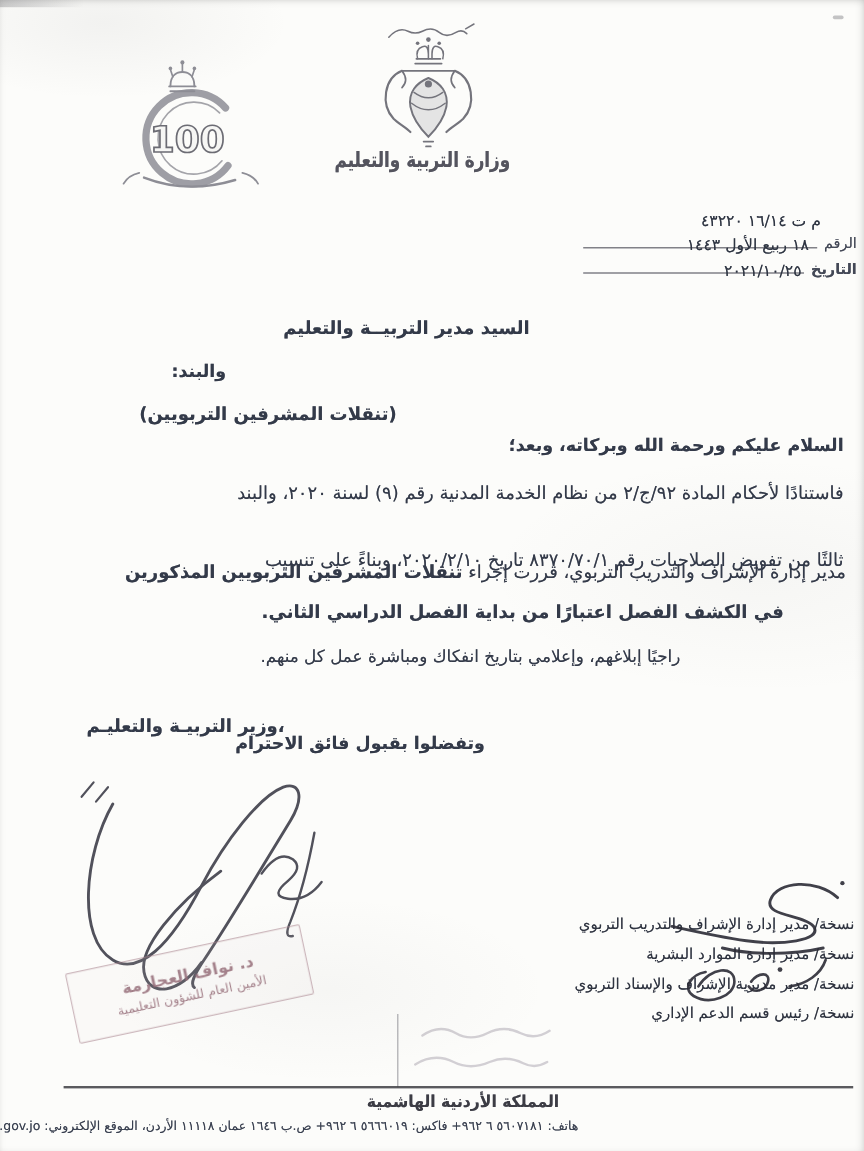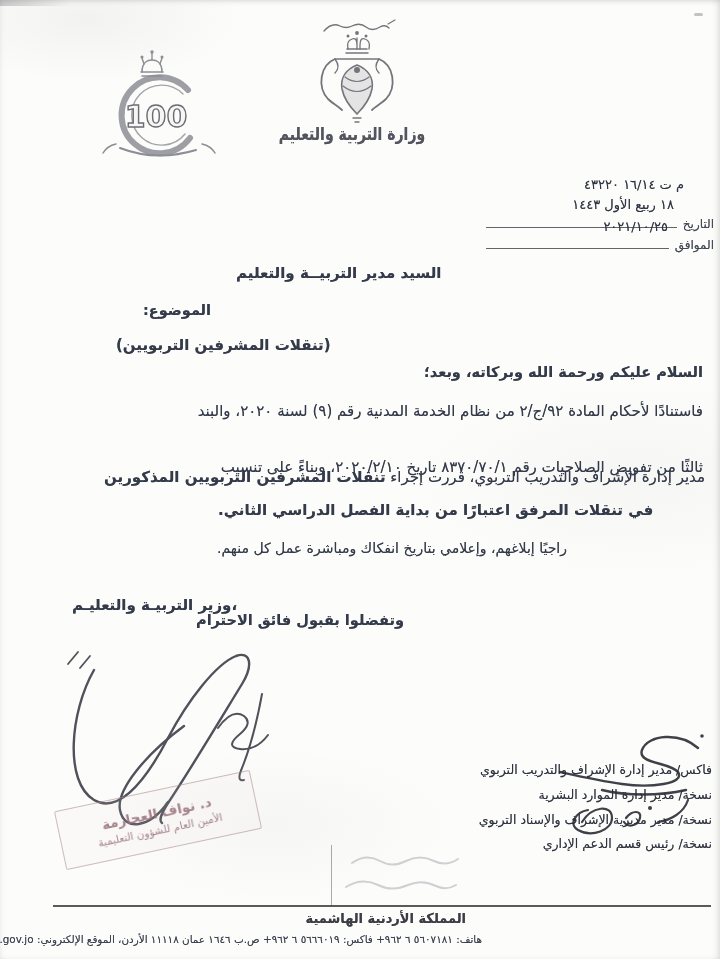--- a/index.html
+++ b/index.html
@@ -81,45 +81,45 @@
     <path d="M63,103 h8 M65,107 h4" stroke-width="1.4"></path>
   </svg>
 </div>
 
 <div class="abs calarmy calarmyx calarmy calarmyy calarmy" style="left:272px;top:126px;width:160px;">
 
   <div class="calarmy rtl ink" style="font-size:14px;font-weight:bold;color:#54545e;text-align:center;transform:scaleY(1.12);letter-spacing:-.3px;filter:blur(.2px);">وزارة التربية والتعليم</div>
 </div>
 
 <div class="abs ref">
-  <div class="ref-row" style="top:35px;">
-    <span class="ref-label ink">التاريخ</span>
+  <div class="ref-row" style="top:14px;">
+    <span class="ref-label ink">الرقم</span>
     <span class="ref-line"></span>
   </div>
-  <div class="ref-row" style="top:56px;">
-    <span class="ref-label ink">الموافق</span>
+  <div class="ref-row" style="top:35px;font-weight:bold;">
+    <span class="ref-label ink">التاريخ</span>
     <span class="ref-line"></span>
   </div>
   <div class="ref-val ink" style="top:1px;right:30px;">م ت ١٦/١٤ ٤٣٢٢٠</div>
   <div class="ref-val ink" style="top:21px;right:40px;">١٨ ربيع الأول ١٤٤٣</div>
   <div class="ref-val ink" style="top:43px;right:46px;">٢٠٢١/١٠/٢٥</div>
 </div>
 
 <div class="abs line rtl b ink" style="left:236px;top:264px;">السيد مدير التربيــة والتعليم</div>
 
-<div class="abs line rtl b ink" style="left:143px;top:302px;font-size:14.5px;">الموضوع:</div>
+<div class="abs line rtl b ink" style="left:143px;top:302px;font-size:14.5px;">والبند:</div>
 
 <div class="abs line rtl b ink" style="left:116px;top:336px;">(تنقلات المشرفين التربويين)</div>
 
 <div class="abs line rtl b ink" style="right:17px;top:364px;font-size:14.5px;">السلام عليكم ورحمة الله وبركاته، وبعد؛</div>
 
 <div class="abs line rtl ink" style="right:17px;top:402px;">فاستنادًا لأحكام المادة ٩٢/ج/٢ من نظام الخدمة المدنية رقم (٩) لسنة ٢٠٢٠، والبند</div>
 <div class="abs line rtl ink" style="right:17px;top:458px;">ثالثًا من تفويض الصلاحيات رقم ٨٣٧٠/٧٠/١ تاريخ ٢٠٢٠/٢/١٠، وبناءً على تنسيب</div>
 <div class="abs line rtl ink" style="right:15px;top:468px;margin-left:12px;"><span>مدير إدارة الإشراف والتدريب التربوي، قررت إجراء </span><b>تنقلات المشرفين التربويين المذكورين</b></div>
-<div class="abs line rtl b ink" style="left:218px;top:501px;">في تنقلات المرفق اعتبارًا من بداية الفصل الدراسي الثاني.</div>
+<div class="abs line rtl b ink" style="left:218px;top:501px;">في الكشف الفصل اعتبارًا من بداية الفصل الدراسي الثاني.</div>
 
 <div class="abs line rtl ink" style="left:217px;top:540px;font-size:14px;">راجيًا إبلاغهم، وإعلامي بتاريخ انفكاك ومباشرة عمل كل منهم.</div>
 
 <div class="abs line rtl b ink" style="left:196px;top:612px;font-size:14.5px;">وتفضلوا بقبول فائق الاحترام</div>
 
 <div class="abs line rtl b ink" style="left:72px;top:596px;">،وزير التربيـة والتعليـم</div>
 
 <div class="abs" style="left:50px;top:642px;">
   <svg width="310" height="192" viewBox="0 0 310 192" fill="none" stroke="#43434e" stroke-width="2.4" stroke-linecap="round" opacity=".92">
     <path d="M44,28 C20,70 14,140 44,158 C66,171 92,146 118,96 C138,58 166,22 186,14 C200,9 204,22 192,42 C170,78 140,128 120,158 C112,170 108,178 112,181"></path>
@@ -128,21 +128,21 @@
     <path d="M18,22 l10,-12 M30,26 l10,-12" stroke-width="1.8"></path>
   </svg>
 </div>
 
 <div class="abs stamp rtl">
   <div class="l1">د. نواف العجارمة</div>
   <div class="l2">الأمين العام للشؤون التعليمية</div>
 </div>
 
 <div class="abs cc rtl">
-  <div class="ink">فاكس/ مدير إدارة الإشراف والتدريب التربوي</div>
+  <div class="ink">نسخة/ مدير إدارة الإشراف والتدريب التربوي</div>
   <div class="ink">نسخة/ مدير إدارة الموارد البشرية</div>
   <div class="ink">نسخة/ مدير مديرية الإشراف والإسناد التربوي</div>
   <div class="ink">نسخة/ رئيس قسم الدعم الإداري</div>
 </div>
 
 <div class="abs" style="left:530px;top:726px;">
   <svg width="190" height="125" viewBox="0 0 190 125" fill="none" stroke="#2c2c36" stroke-width="2.4" stroke-linecap="round" opacity=".9">
     <path d="M168,22 C150,6 118,8 112,24 C107,38 140,36 148,46 C156,58 120,62 92,58 C70,55 48,50 30,46"></path>
     <path d="M156,64 C130,70 96,70 72,64"></path>
     <circle cx="172" cy="10" r="1.8" fill="#2c2c36" stroke="none"></circle>

